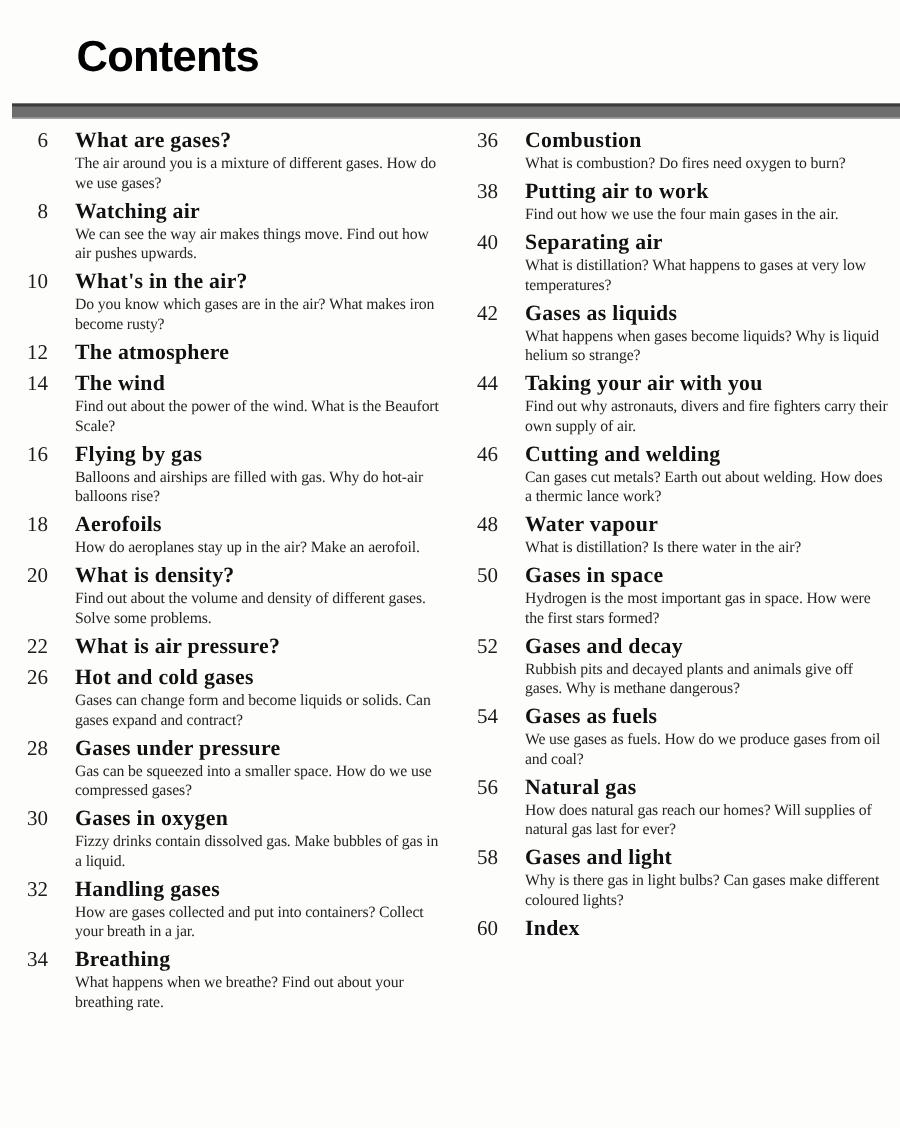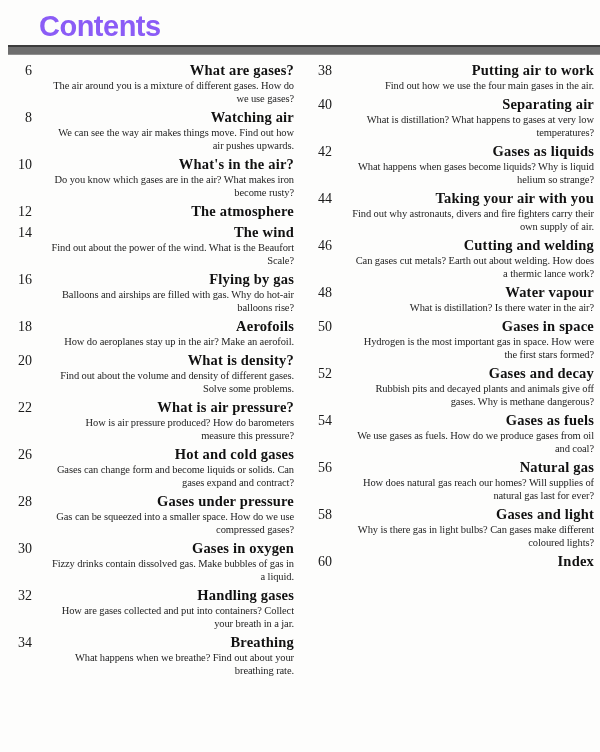--- a/index.html
+++ b/index.html
@@ -17,22 +17,22 @@
   .page {
     width: 600px;
     height: 752px;
     position: relative;
   }
   .page-title {
     font-family: "Liberation Sans", sans-serif;
     font-weight: 700;
     font-size: 29px;
     letter-spacing: -0.5px;
-    color: #8b5cf6;
-    margin: 4px;
+    color: #000000;
+    margin: 16px;
     padding: 7px 0 0 35px;
     line-height: 30px;
   }
   .title-rule {
     margin-left: 8px;
     margin-top: 2px;
     height: 7px;
     background: #6e6e6e;
     border-top: 2px solid #3c3c3c;
     border-bottom: 1px solid #8f8f8f;
@@ -54,21 +54,20 @@
     flex: 0 0 32px;
     text-align: right;
     font-family: "Liberation Serif", serif;
     font-size: 14px;
     line-height: 17px;
     color: #1a1a1a;
   }
   .entry-body {
     margin-left: 18px;
     width: 250px;
-    text-align: right;
   }
   .entry-title {
     font-family: "Liberation Serif", serif;
     font-weight: 700;
     font-size: 14.5px;
     line-height: 17px;
     letter-spacing: 0.2px;
     color: #111;
   }
   .entry-desc {
@@ -150,21 +149,20 @@
     <div class="entry-body">
       <div class="entry-title">What is density?</div>
       <div class="entry-desc">Find out about the volume and density of different gases. Solve some problems.</div>
     </div>
   </div>
 
   <div class="entry">
     <span class="entry-number">22</span>
     <div class="entry-body">
       <div class="entry-title">What is air pressure?</div>
-      <div class="entry-desc">How is air pressure produced? How do barometers measure this pressure?</div>
     </div>
   </div>
 
 
   <div class="entry">
     <span class="entry-number">26</span>
     <div class="entry-body">
       <div class="entry-title">Hot and cold gases</div>
       <div class="entry-desc">Gases can change form and become liquids or solids. Can gases expand and contract?</div>
     </div>
@@ -196,20 +194,27 @@
 
   <div class="entry">
     <span class="entry-number">34</span>
     <div class="entry-body">
       <div class="entry-title">Breathing</div>
       <div class="entry-desc">What happens when we breathe? Find out about your breathing rate.</div>
     </div>
   </div>
 </div>
     <div class="toc-column" id="right-column">
+  <div class="entry">
+    <span class="entry-number">36</span>
+    <div class="entry-body">
+      <div class="entry-title">Combustion</div>
+      <div class="entry-desc">What is combustion? Do fires need oxygen to burn?</div>
+    </div>
+  </div>
 
   <div class="entry">
     <span class="entry-number">38</span>
     <div class="entry-body">
       <div class="entry-title">Putting air to work</div>
       <div class="entry-desc">Find out how we use the four main gases in the air.</div>
     </div>
   </div>
 
   <div class="entry">

